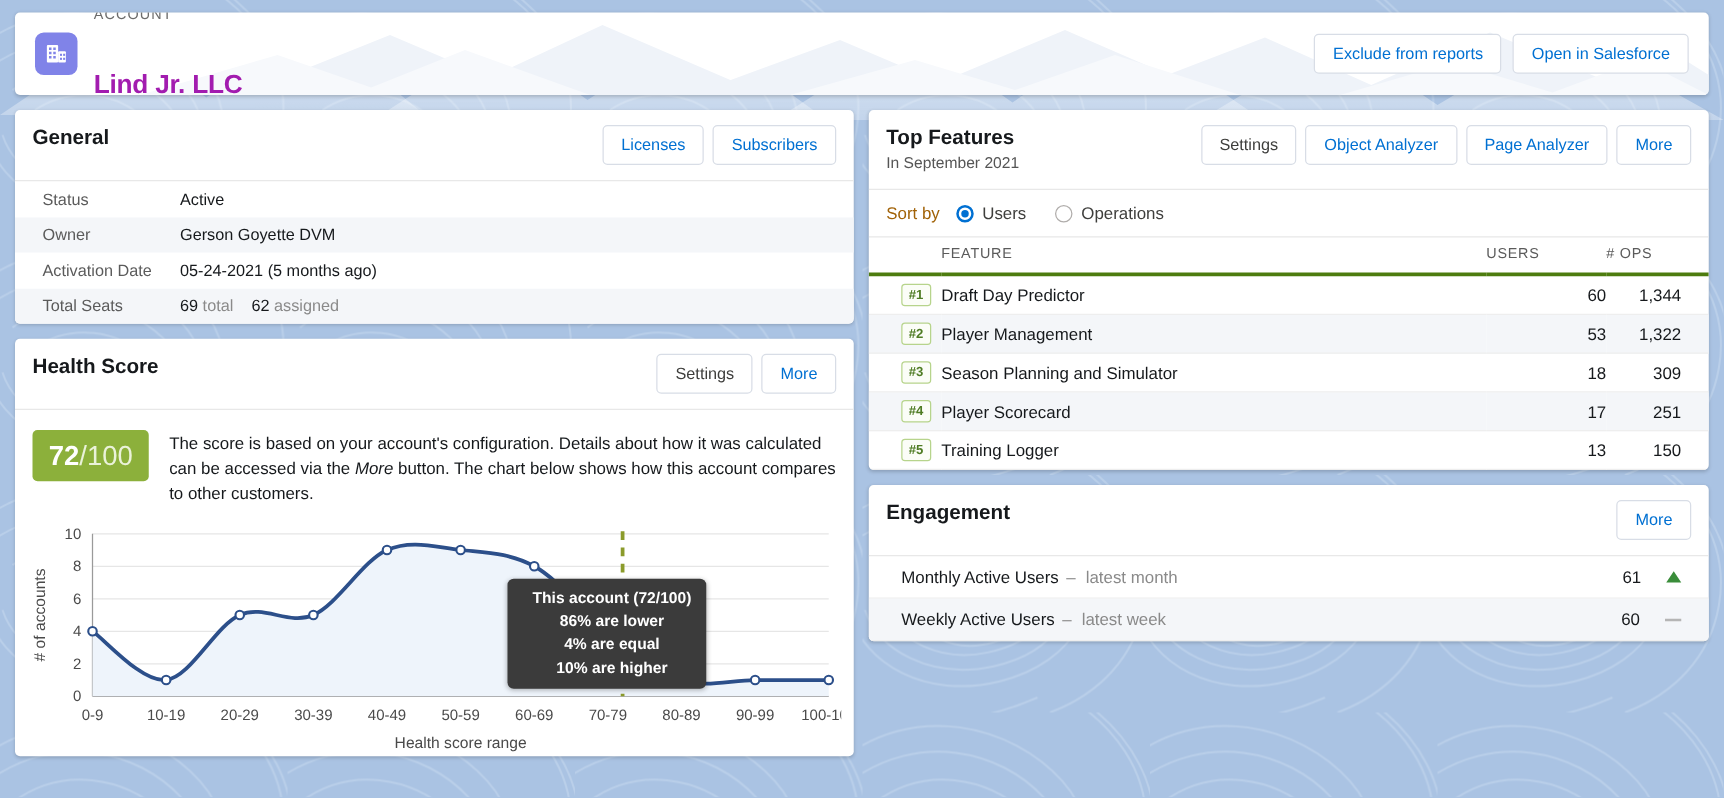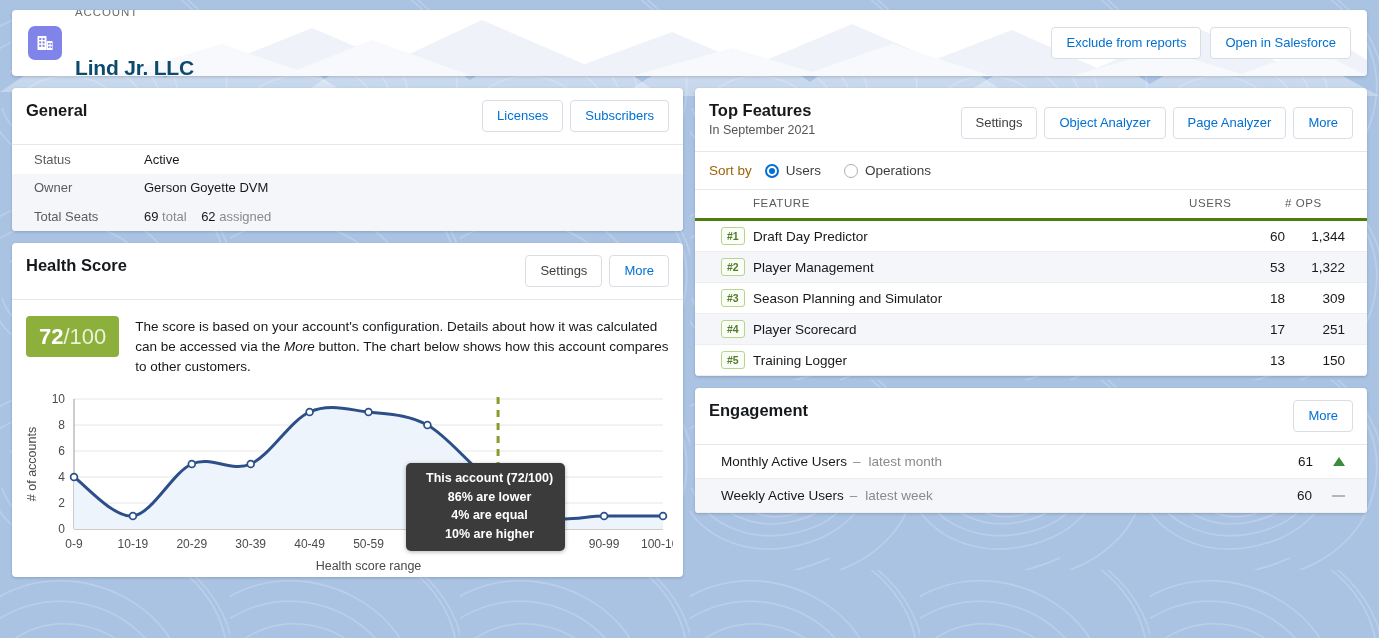--- a/index.html
+++ b/index.html
@@ -65,21 +65,21 @@
   .acct-eyebrow {
     font-size: 11.5px;
     letter-spacing: .9px;
     color: #6b6b6b;
     text-transform: uppercase;
     line-height: 14px;
   }
   .acct-name {
     font-size: 21px;
     font-weight: bold;
-    color: #0c4a6e;
+    color: #a21caf;
     line-height: 26px;
     letter-spacing: -.2px;
     margin-top: 36px;
   }
   .header-actions { margin-left: auto; display: flex; gap: 9px; }
 
   
   .btn {
     background: #ffffff;
     border: 1px solid #d8dde6;
@@ -107,21 +107,21 @@
   }
   .card + .card { margin-top: 12px; }
 
   .card-head {
     display: flex;
     align-items: flex-start;
     padding: 12px 14px;
     min-height: 48px;
     border-bottom: 1px solid #e8e8e8;
   }
-  .card-head.taller { min-height: 56px; align-items: flex-end; }
+  .card-head.taller { min-height: 56px; align-items: flex-start; }
   .card-title {
     font-size: 16.5px;
     font-weight: bold;
     color: #16191c;
     line-height: 21px;
   }
   .card-sub {
     font-size: 12.5px;
     color: #555;
     line-height: 17px;
@@ -363,20 +363,24 @@
           </div>
         </div>
 
         <div class="kv-row">
           <span class="kv-key">Status</span>
           <span class="kv-val">Active</span>
         </div>
         <div class="kv-row alt">
           <span class="kv-key">Owner</span>
           <span class="kv-val">Gerson Goyette DVM</span>
+        </div>
+        <div class="kv-row">
+          <span class="kv-key">Activation Date</span>
+          <span class="kv-val">05-24-2021 (5 months ago)</span>
         </div>
         <div class="kv-row alt">
           <span class="kv-key">Total Seats</span>
           <span class="kv-val">
             <span class="strong">69</span>
             <span class="muted">total</span>
             &nbsp;&nbsp;
             <span class="strong">62</span>
             <span class="muted">assigned</span>
           </span>

